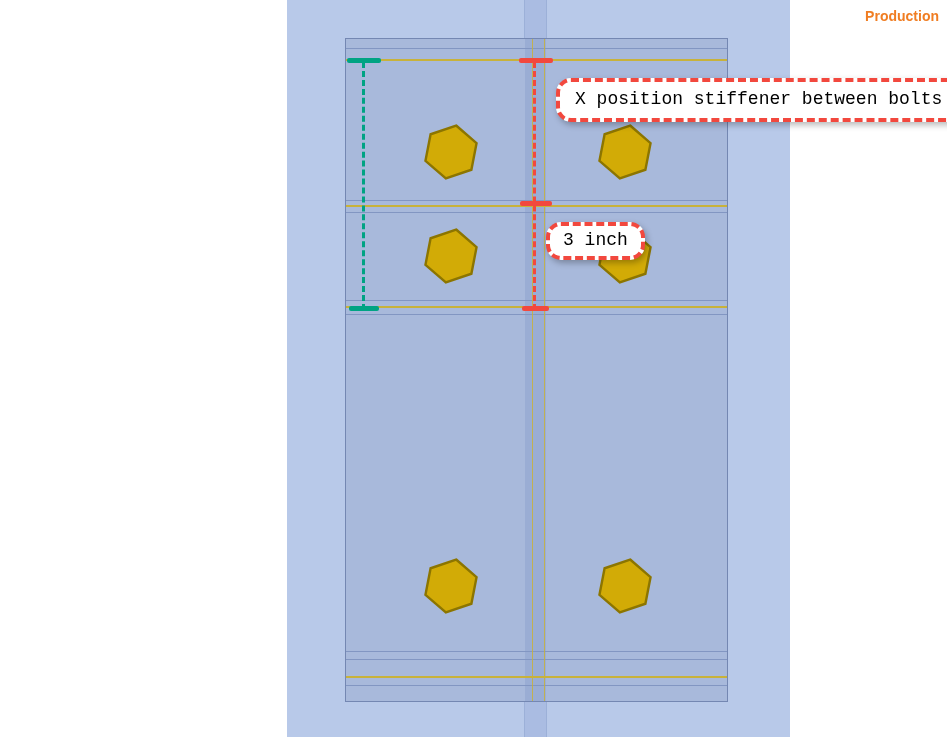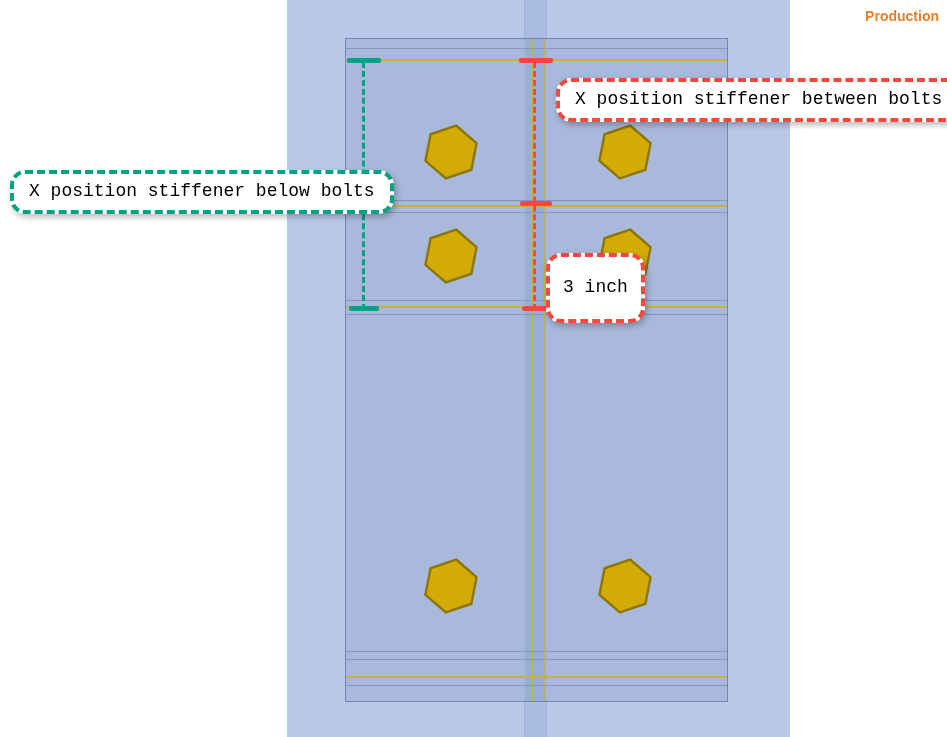--- a/index.html
+++ b/index.html
@@ -51,21 +51,21 @@
   .cap-red-top{left:519px;top:58px;width:34px;}
   .cap-red-mid{left:520px;top:201px;width:32px;}
   .cap-red-bot{left:522px;top:306px;width:27px;}
   
   .callout{position:absolute;background:#ffffff;border:4px dashed #f2483e;border-radius:15px;
            font-size:18px;line-height:1.2;color:#000;padding:7px 15px;white-space:nowrap;
            box-shadow:2px 3px 6px rgba(0,0,0,.28);z-index:30;font-family:Liberation Mono, monospace;}
   .callout.teal{border-color:#00a383;}
   #co-between{left:556px;top:78px;}
   #co-below{left:10px;top:170px;}
-  #co-dim{left:546px;top:253px;padding:20px 13px;}
+  #co-dim{left:546px;top:222px;padding:4px 13px;}
   
   .production{position:absolute;right:8px;top:8px;color:#f07d22;font-weight:bold;
               font-size:14px;z-index:40;}
 </style>
 </head>
 <body>
 
 <div class="canvas">
 
   <div class="flange"></div>
@@ -125,19 +125,18 @@
   <div class="dim-cap teal cap-teal-top"></div>
   <div class="dim-cap teal cap-teal-bot"></div>
 
   <div class="dim-line red dl-red"></div>
   <div class="dim-cap red cap-red-top"></div>
   <div class="dim-cap red cap-red-mid"></div>
   <div class="dim-cap red cap-red-bot"></div>
 
   <div class="callout" id="co-between">X position stiffener between bolts</div>
 
-  <div class="callout teal" id="co-below">X position stiffener below bolts</div>
 
   <div class="callout" id="co-dim">3 inch</div>
 
   <div class="production">Production</div>
 
 </div>
 
 </body></html>

